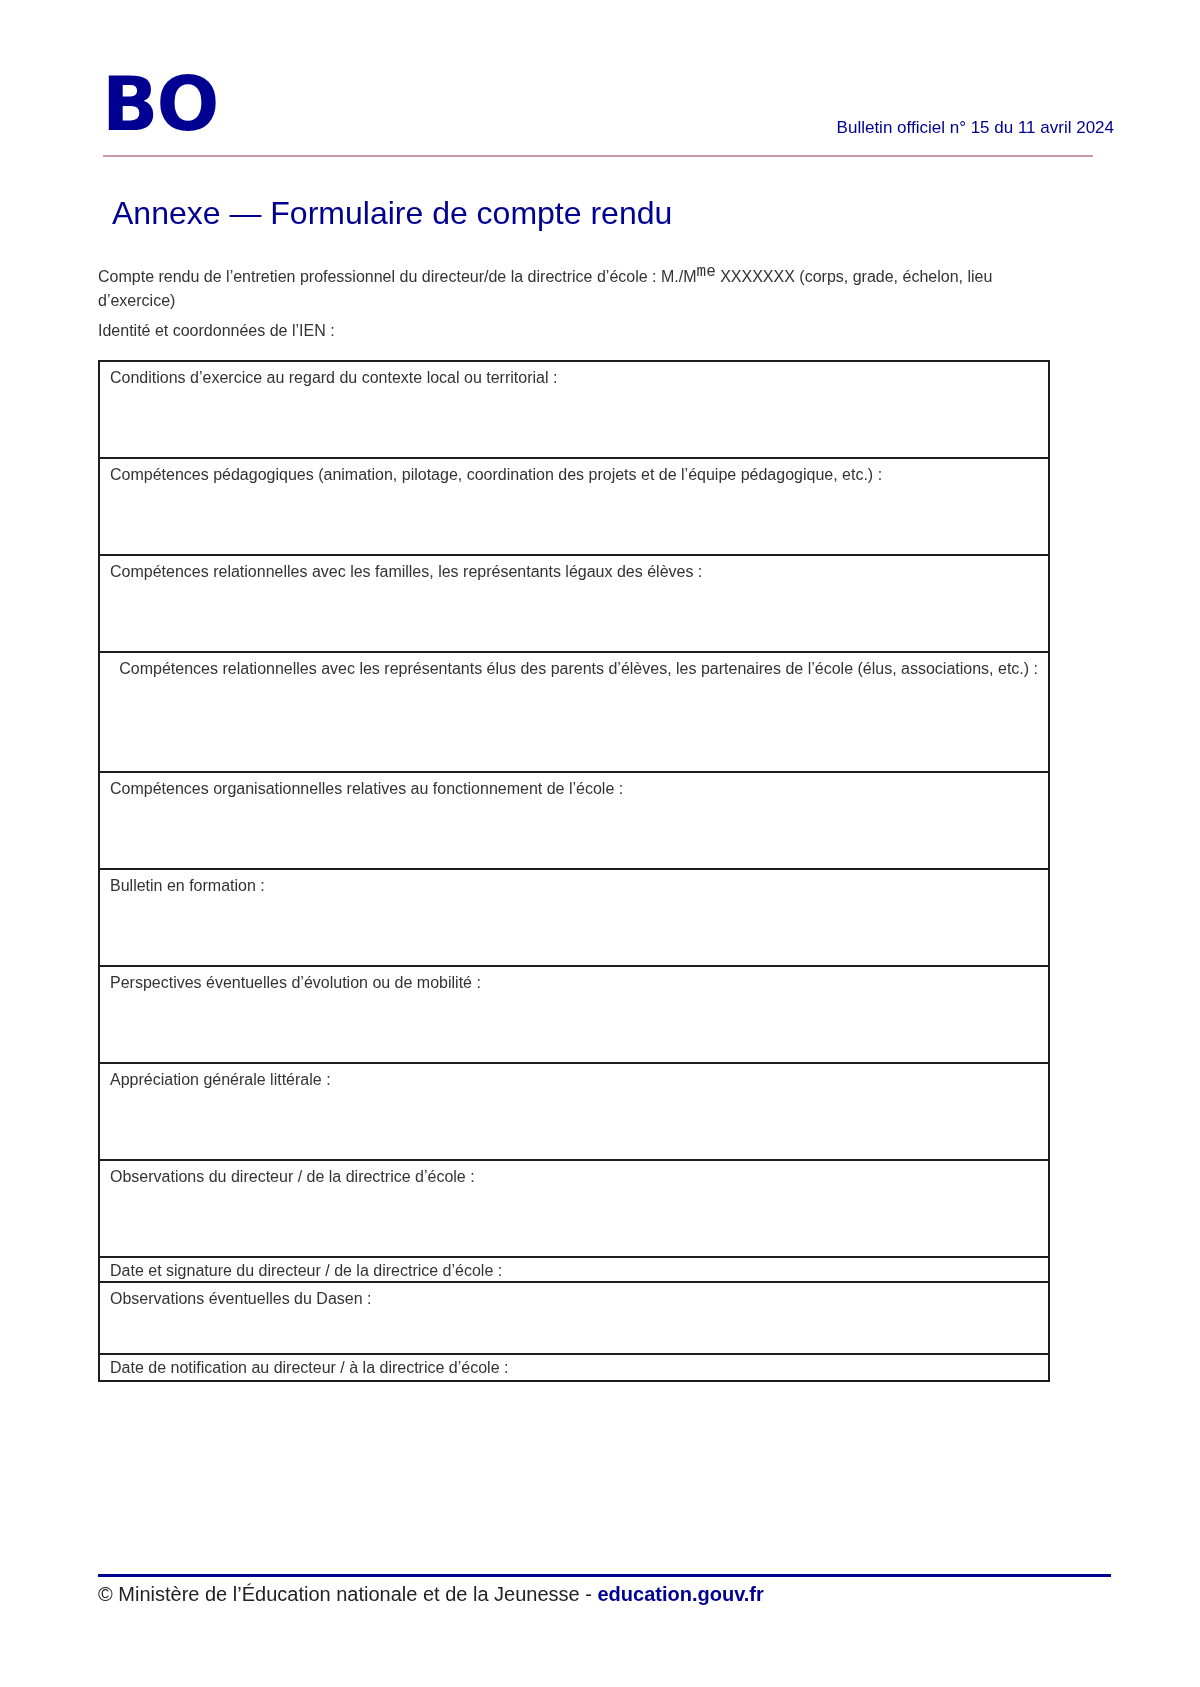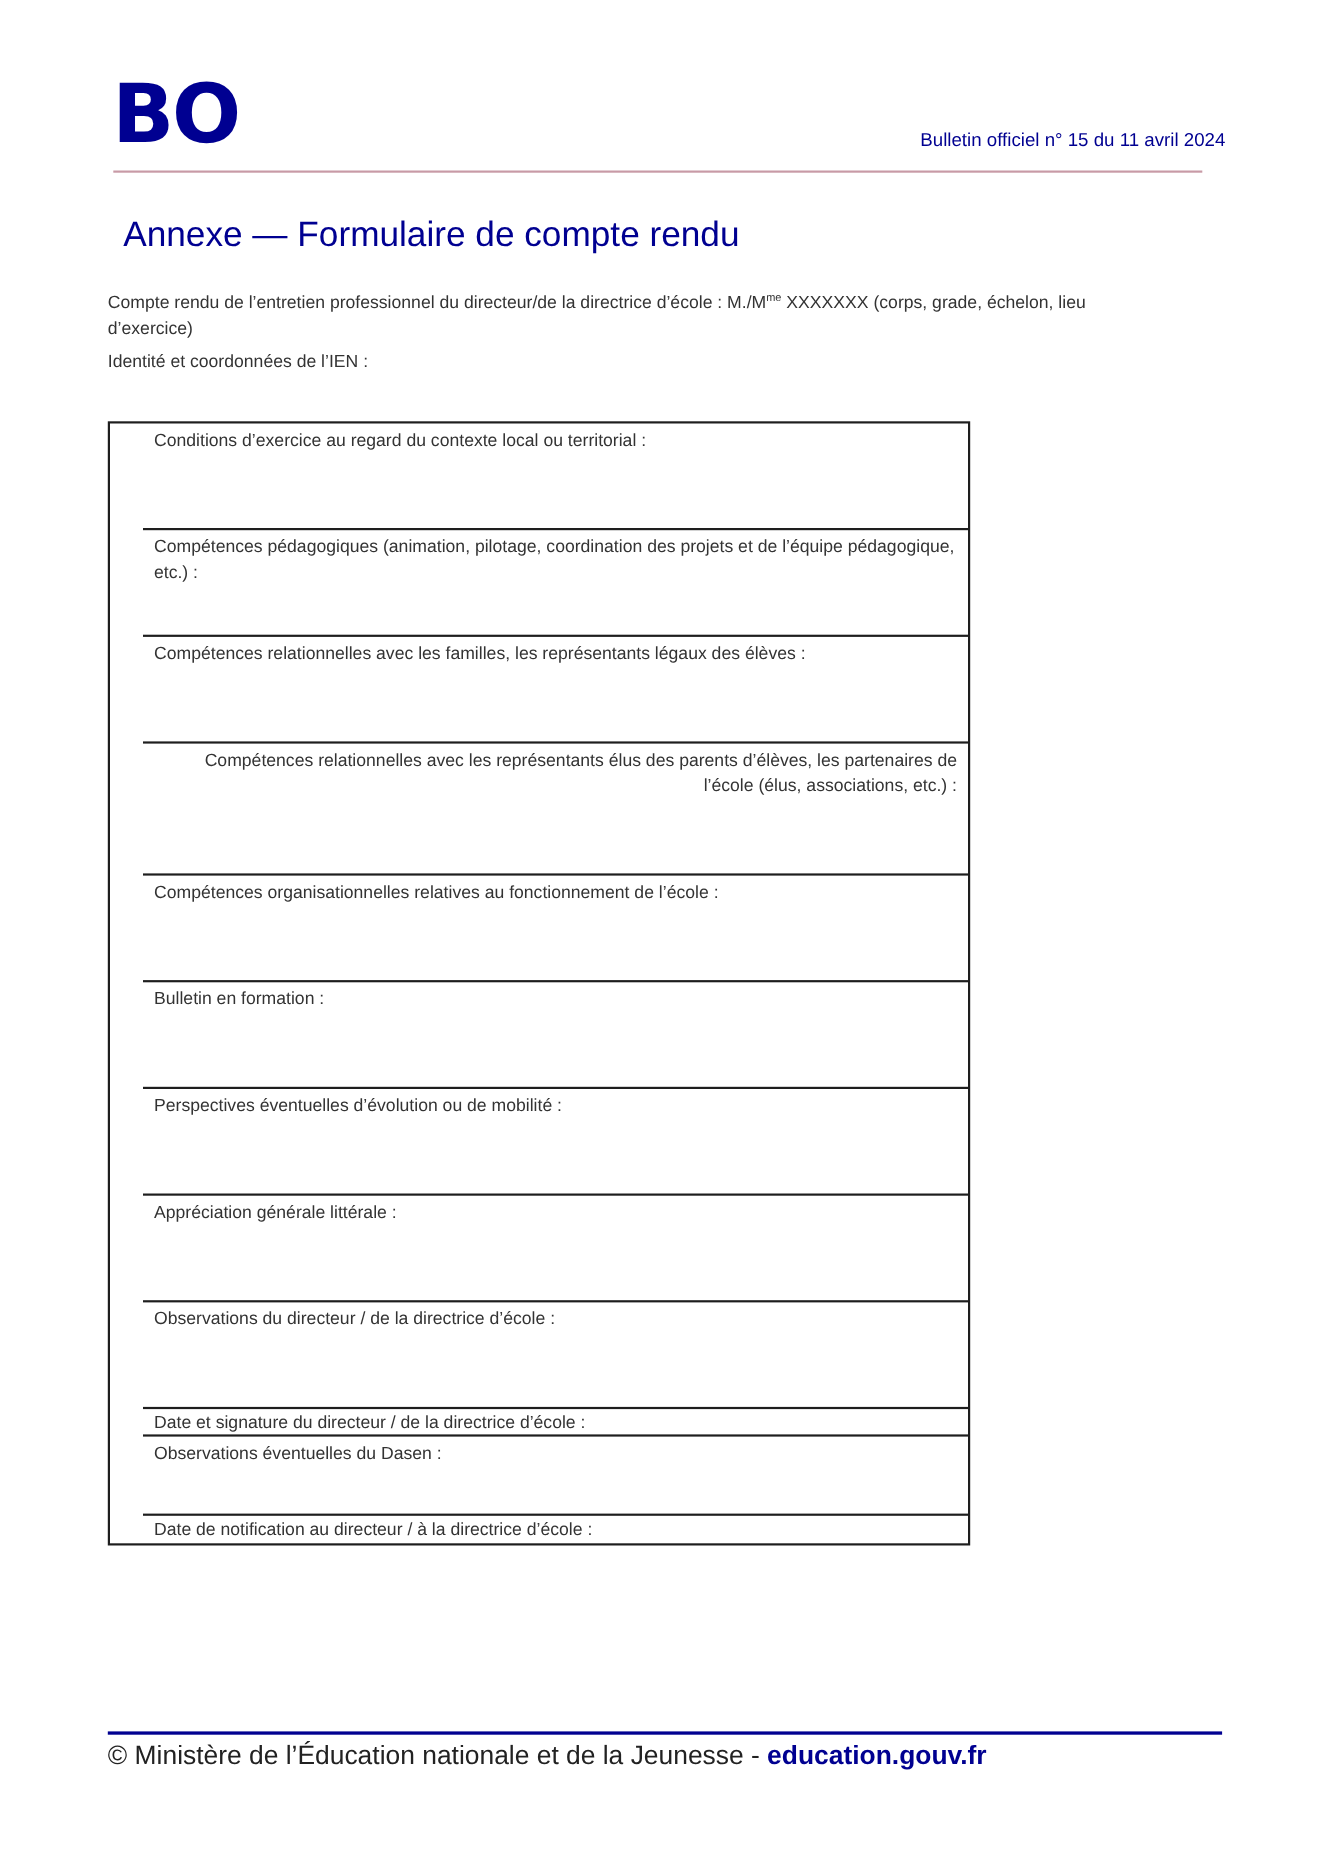--- a/index.html
+++ b/index.html
@@ -4,30 +4,30 @@
   <style>
     html, body { margin: 0; padding: 0; background: #ffffff; }
     body { width: 1200px; height: 1687px; position: relative; font-family: "Liberation Sans", sans-serif; color: #222; }
     .logo { position: absolute; left: 102px; top: 68px; font-family: "DejaVu Sans", sans-serif; font-weight: bold; font-size: 74px; line-height: 72px; color: #000091; letter-spacing: -2px; }
     .bulletin { position: absolute; right: 86px; top: 118px; font-size: 17px; color: #000091; }
     .top-rule { position: absolute; left: 103px; top: 155px; width: 990px; height: 2px; background: #c89aa6; }
     .title { position: absolute; left: 112px; top: 195px; font-size: 32px; color: #000091; }
     .intro { position: absolute; left: 98px; top: 260px; width: 960px; font-size: 16px; line-height: 24px; color: #333; }
     .intro p { margin: 0; }
     .intro .ident { margin-top: 6px; }
-    sup { font-size: 10px; }
-    .form { position: absolute; left: 98px; top: 383px; width: 784px; border: 2px solid #1e1e1e; box-sizing: border-box; padding-left: 30px; }
+    sup { font-size: 16px; font-family: Liberation Mono, monospace; }
+    .form { position: absolute; left: 98px; top: 360px; width: 952px; border: 2px solid #1e1e1e; box-sizing: border-box; }
     .row { border-bottom: 2px solid #1e1e1e; box-sizing: border-box; padding: 4px 10px; font-size: 16px; line-height: 23px; color: #333; }
     .row:last-child { border-bottom: none; }
     .row.big { height: 97px; }
     .row.xl { height: 120px; text-align: right; }
     .row.thin { height: 25px; padding-top: 1px; }
     .row.mid { height: 72px; }
     .footer-rule { position: absolute; left: 98px; top: 1574px; width: 1013px; height: 3px; background: #000091; }
-    .footer { position: absolute; left: 98px; top: 1583px; font-size: 24px; color: #222; }
+    .footer { position: absolute; left: 98px; top: 1583px; font-size: 20px; color: #222; }
     .footer .link { color: #000091; font-weight: bold; }
   </style>
 </head>
 <body>
 
 <div class="logo">BO</div>
 <div class="bulletin">Bulletin officiel n° 15 du 11 avril 2024</div>
 <div class="top-rule"></div>
 
 <h1 class="title" style="margin:0;font-weight:normal;">Annexe — Formulaire de compte rendu</h1>

